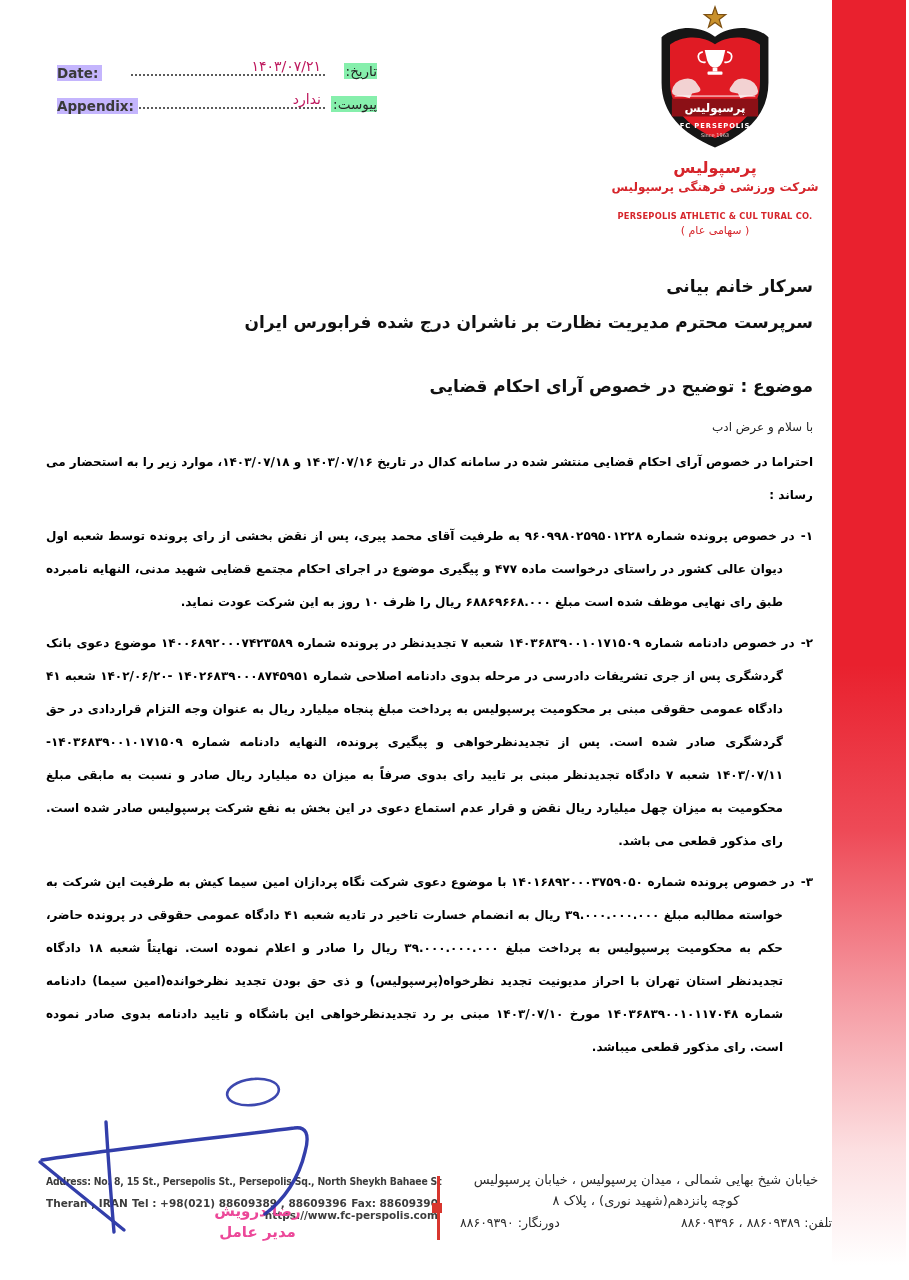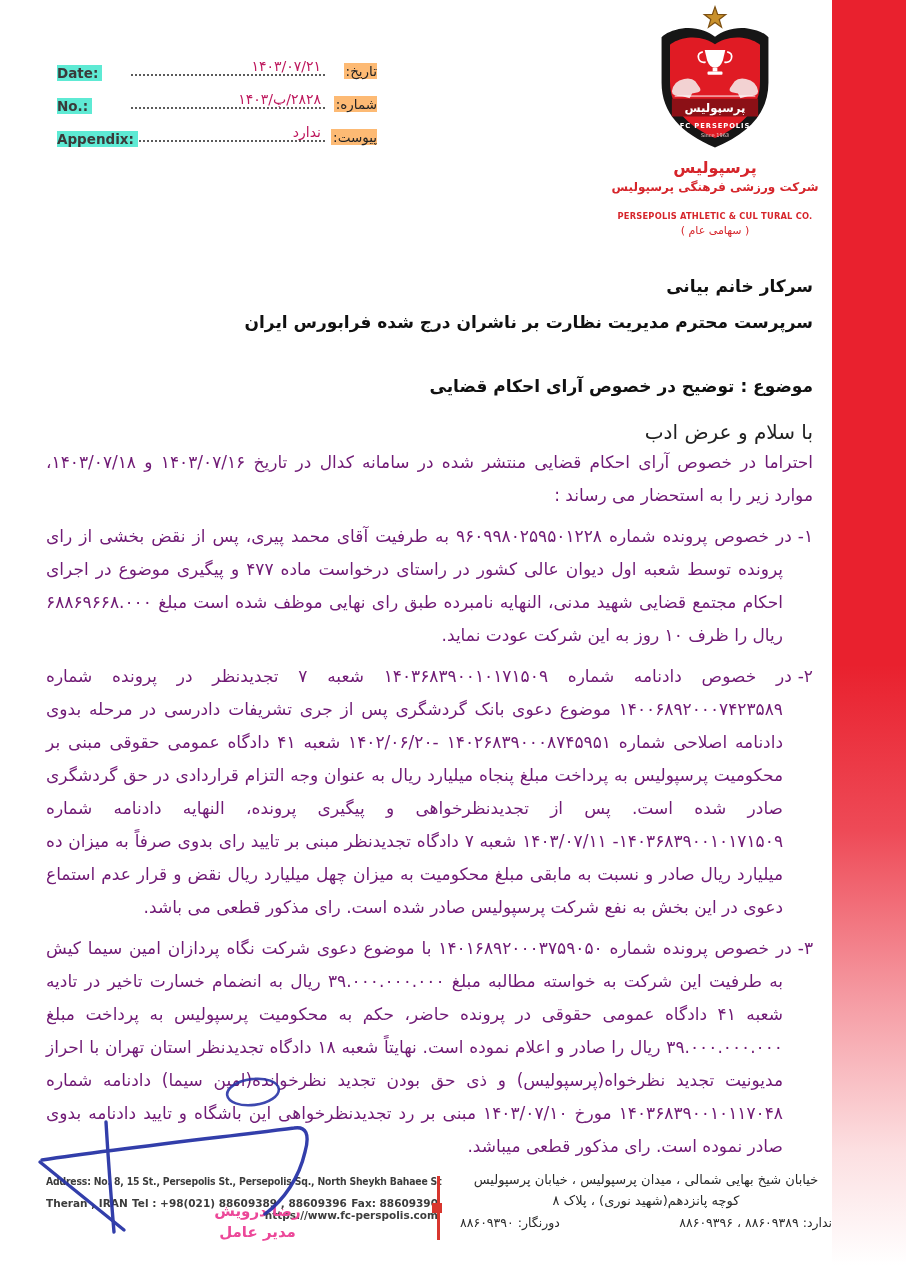--- a/index.html
+++ b/index.html
@@ -4,43 +4,43 @@
 <style>
   html,body{margin:0;padding:0;background:#e9e9e9;}
   .page{position:relative;width:909px;height:1280px;background:#ffffff;overflow:hidden;
         font-family:"DejaVu Sans",sans-serif;color:#1c1c1c;}
   
   .stripe{position:absolute;top:0;right:3px;width:74px;height:1278px;
           background:linear-gradient(180deg,#e9212e 0%,#e9212e 52%,#ee4a57 65%,#f59aa2 78%,#fcdfe1 90%,#ffffff 99%);}
   
   .meta{position:absolute;left:57px;top:52px;width:320px;}
   .meta-row{position:relative;height:33px;}
-  .meta-en{position:absolute;left:0;bottom:4px;font-weight:bold;color:#3a3a3a;font-size:13.5px;background:#5eead4;z-index:2;padding-right:4px;}
+  .meta-en{position:absolute;left:0;bottom:4px;font-weight:bold;color:#3a3a3a;font-size:13.5px;background:#c4b5fd;z-index:2;padding-right:4px;}
   .meta-leader{position:absolute;left:74px;right:52px;bottom:9px;border-bottom:2px dotted #5a5a5a;}
   .meta-val{position:absolute;right:56px;bottom:11px;font-size:14px;direction:rtl;color:#be185d;z-index:2;}
-  .meta-fa{position:absolute;right:0;bottom:6px;font-size:13.5px;direction:rtl;color:#242424;background:#fdba74;z-index:2;padding-left:2px;}
+  .meta-fa{position:absolute;right:0;bottom:6px;font-size:13.5px;direction:rtl;color:#242424;background:#86efac;z-index:2;padding-left:2px;}
   
   .club{position:absolute;left:610px;top:4px;width:210px;text-align:center;}
   .club svg{display:block;margin:0 auto;}
   .club-fa{color:#d6252b;font-weight:bold;font-size:16px;direction:rtl;margin-top:4px;}
   .club-co-fa{color:#d6252b;font-weight:bold;font-size:12px;direction:rtl;margin-top:3px;}
   .club-co-en{color:#d6252b;font-weight:bold;font-size:8.3px;margin-top:17px;letter-spacing:.2px;}
   .club-type{color:#d6252b;font-size:11px;direction:rtl;margin-top:3px;}
   
   .bourse{position:absolute;left:68px;top:218px;width:240px;}
   .bourse-word{color:#4a6d9e;font-weight:bold;font-size:26px;letter-spacing:5px;margin-top:4px;}
   
   .addressee{position:absolute;right:96px;left:52px;top:276px;direction:rtl;text-align:right;}
   .addr-l1,.addr-l2,.addr-subject{font-weight:bold;font-size:17px;color:#111;}
   .addr-l2{margin-top:16px;}
   .addr-subject{margin-top:44px;}
-  .addr-salute{font-size:20px;margin-top:24px;color:#222;}
+  .addr-salute{font-size:12px;margin-top:24px;color:#222;}
   
   .body-text{position:absolute;right:96px;left:46px;top:446px;direction:rtl;text-align:justify;
-             font-size:17px;line-height:33px;color:#701a75;}
+             font-size:12px;line-height:33px;color:#000000;font-weight:bold;}
   .intro{margin-bottom:8px;}
   .item{padding-right:30px;text-indent:-30px;margin-top:8px;}
   .item-num{margin-left:6px;}
   
   .oval{position:absolute;left:222px;top:1072px;z-index:4;}
   .sig{position:absolute;left:22px;top:1108px;z-index:5;}
   .sig-name{position:absolute;left:180px;top:1162px;width:155px;text-align:center;direction:rtl;
             font-weight:bold;font-size:15px;color:#ec4899;z-index:2;line-height:1.4;margin-top:39px;}
   
   .footer-en{position:absolute;left:46px;top:1176px;width:392px;color:#3c3c3c;font-size:10.5px;font-weight:bold;}
@@ -60,26 +60,20 @@
 <div class="page">
 
   <div class="stripe"></div>
 
   <div class="meta">
     <div class="meta-row">
       <span class="meta-en">Date:</span>
       <span class="meta-leader"></span>
       <span class="meta-val">۱۴۰۳/۰۷/۲۱</span>
       <span class="meta-fa">تاریخ:</span>
-    </div>
-    <div class="meta-row">
-      <span class="meta-en">No.:</span>
-      <span class="meta-leader"></span>
-      <span class="meta-val">۲۸۲۸/پ/۱۴۰۳</span>
-      <span class="meta-fa">شماره:</span>
     </div>
     <div class="meta-row">
       <span class="meta-en">Appendix:</span>
       <span class="meta-leader"></span>
       <span class="meta-val">ندارد</span>
       <span class="meta-fa">پیوست:</span>
     </div>
   </div>
 
   <div class="club">
@@ -157,18 +151,18 @@
     <div class="fe-l3">https://www.fc-perspolis.com</div>
   </div>
 
   <div class="divider-line"></div>
   <div class="divider-sq"></div>
 
   <div class="footer-fa">
     <div>خیابان شیخ بهایی شمالی ، میدان پرسپولیس ، خیابان پرسپولیس</div>
     <div class="ff-l2">کوچه پانزدهم(شهید نوری) ، پلاک ۸</div>
     <div class="ff-l3">
-      <span><span>ندارد:</span> <span>۸۸۶۰۹۳۸۹ ، ۸۸۶۰۹۳۹۶</span></span>
+      <span><span>تلفن:</span> <span>۸۸۶۰۹۳۸۹ ، ۸۸۶۰۹۳۹۶</span></span>
       <span><span>دورنگار:</span> <span>۸۸۶۰۹۳۹۰</span></span>
     </div>
   </div>
 
 </div>
 
 </body></html>

